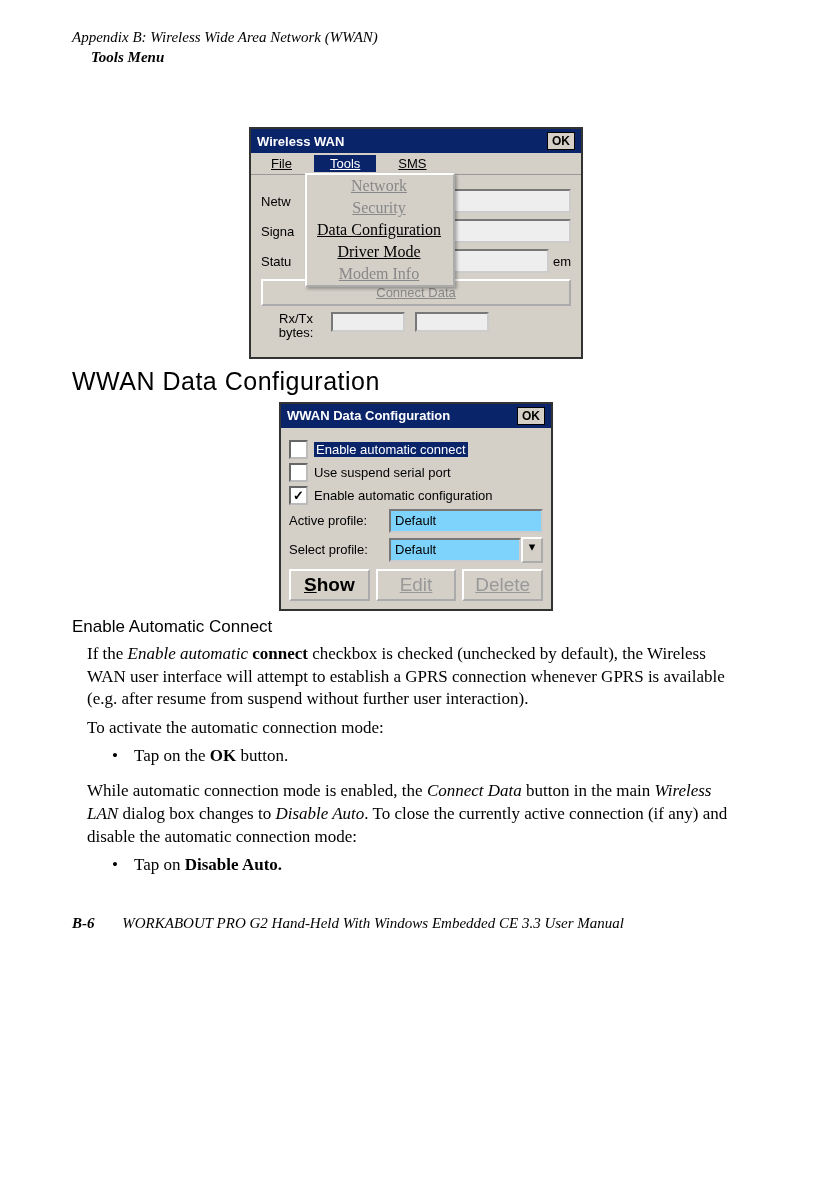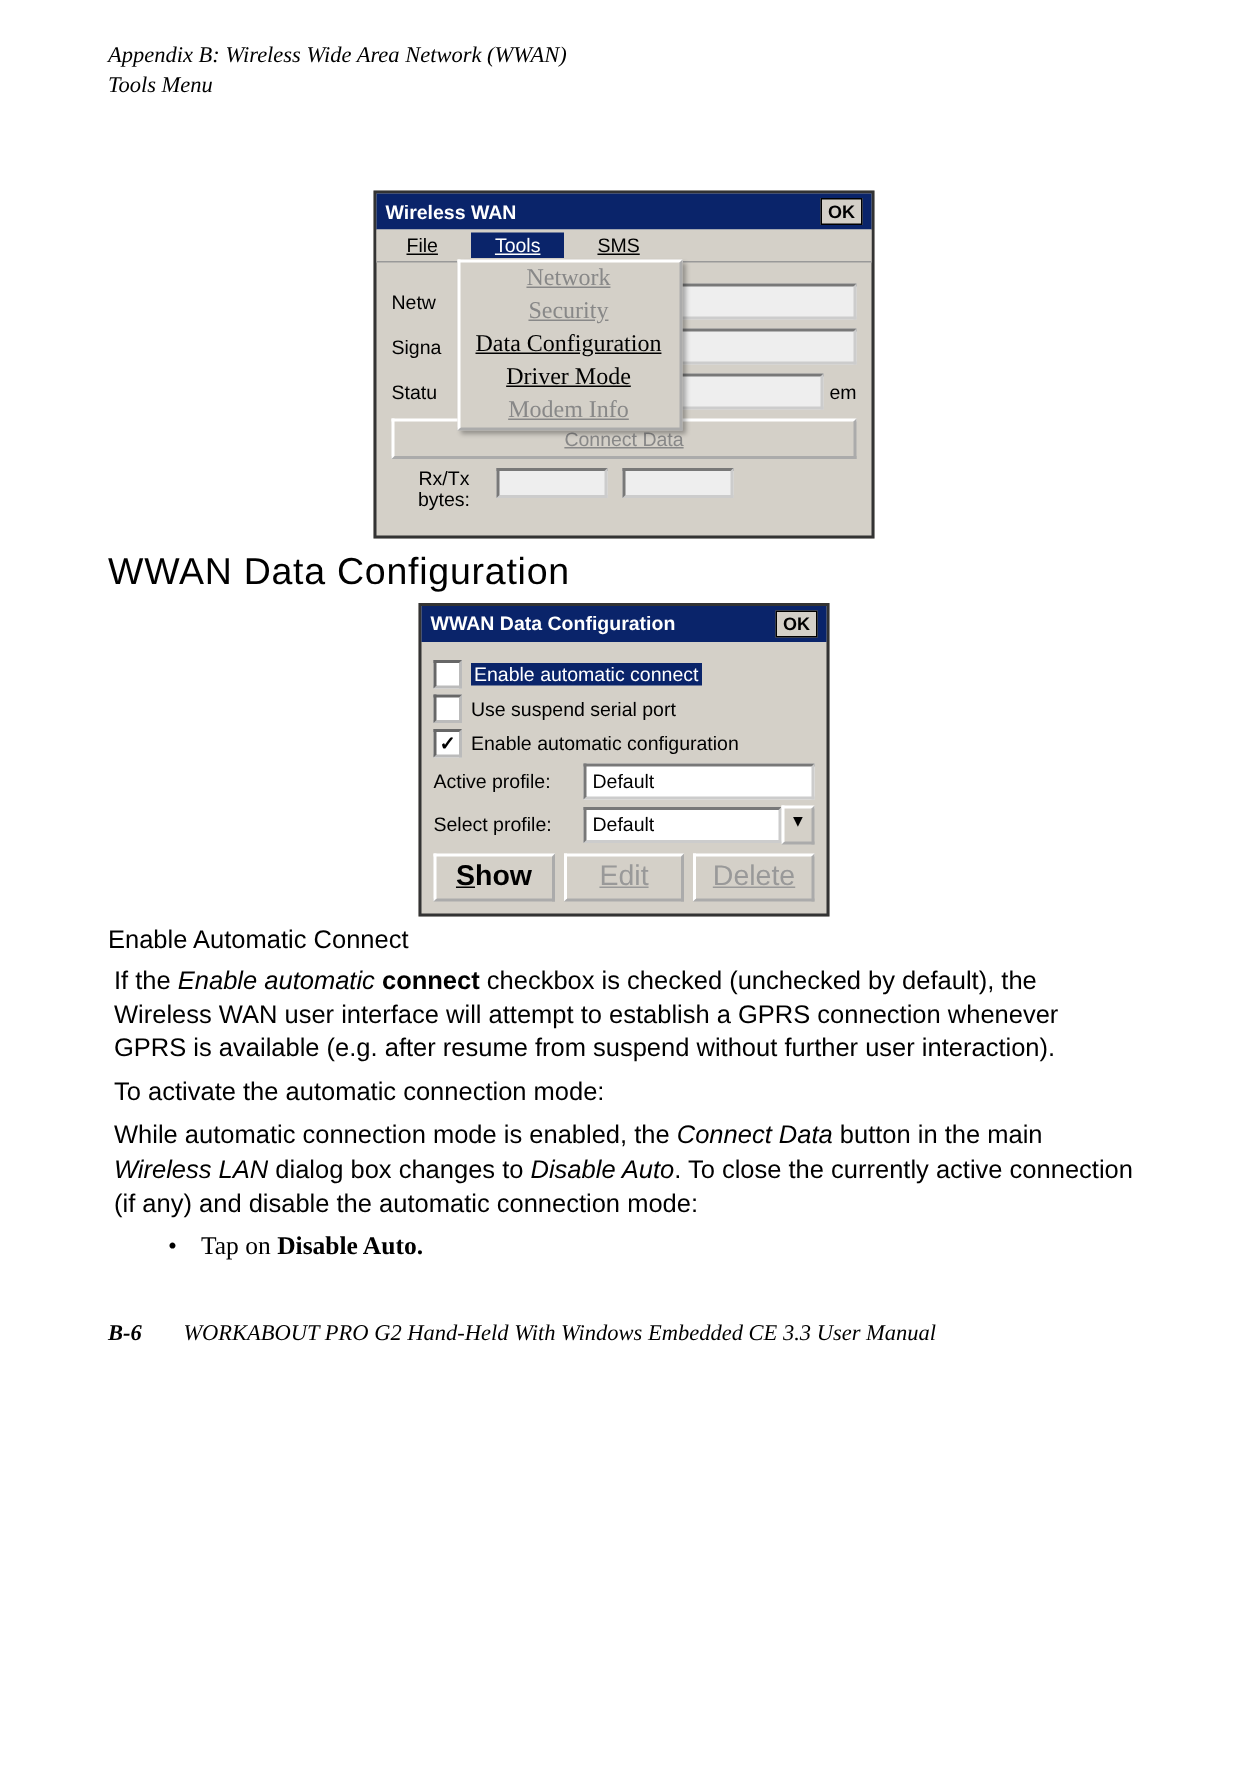--- a/index.html
+++ b/index.html
@@ -14,21 +14,22 @@
   .page {
     padding: 28px 72px 30px 72px;
   }
   .header-section {
     font-style: italic;
     font-size: 15px;
     margin-bottom: 60px;
     line-height: 1.3;
   }
   .header-section .line2 {
-    font-weight: normal;
+    font-weight: bold;
+    margin-left: 19px;
   }
   .screenshot-wrap {
     text-align: center;
     margin-bottom: 6px;
   }
   .win {
     display: inline-block;
     border: 2px solid #333;
     background: #d4d0c8;
     font-family: Tahoma, Arial, sans-serif;
@@ -148,21 +149,21 @@
     display: flex;
     align-items: center;
     margin: 4px 0;
   }
   .profrow .plbl {
     width: 100px;
   }
   .profrow .pfield {
     flex: 1;
     border: 2px inset #ccc;
-    background: #ffffff;
+    background: #7dd3fc;
     padding: 1px 4px;
     height: 18px;
     display: flex;
     align-items: center;
   }
   .combo {
     display: flex;
   }
   .combo-btn {
     width: 18px;
@@ -198,24 +199,24 @@
     margin: 8px 0 6px 0;
     letter-spacing: 0.5px;
   }
   h3.sub {
     font-family: Arial, Helvetica, sans-serif;
     font-weight: normal;
     font-size: 17px;
     margin: 6px 0 2px 0;
   }
   p.body {
-    font-family: Liberation Sans, sans-serif;
+    font-family: Liberation Serif, serif;
     font-size: 17px;
     line-height: 1.35;
-    margin: 6px 4px;
+    margin: 6px 15px;
   }
   ul.bul {
     list-style: none;
     padding: 0 0 0 40px;
     margin: 6px 0 14px 0;
   }
   ul.bul li {
     font-family: 'Times New Roman', Times, serif;
     font-size: 17px;
     position: relative;
@@ -342,20 +343,25 @@
   </div>
 
   <h3 class="sub">Enable Automatic Connect</h3>
 
   <p class="body">
     <span>If the </span><i>Enable automatic</i><b> connect</b><span> checkbox is checked (unchecked by default), the Wireless WAN user interface will attempt to establish a GPRS connection whenever GPRS is available (e.g. after resume from suspend without further user interaction).</span>
   </p>
 
   <p class="body">To activate the automatic connection mode:</p>
 
+  <ul class="bul">
+    <li>
+      <span>Tap on the </span><b>OK</b><span> button.</span>
+    </li>
+  </ul>
 
   <p class="body">
     <span>While automatic connection mode is enabled, the </span><i>Connect Data</i><span> button in the main </span><i>Wireless LAN</i><span> dialog box changes to </span><i>Disable Auto</i><span>. To close the currently active connection (if any) and disable the automatic connection mode:</span>
   </p>
 
   <ul class="bul">
     <li>
       <span>Tap on </span><b>Disable Auto.</b>
     </li>
   </ul>

